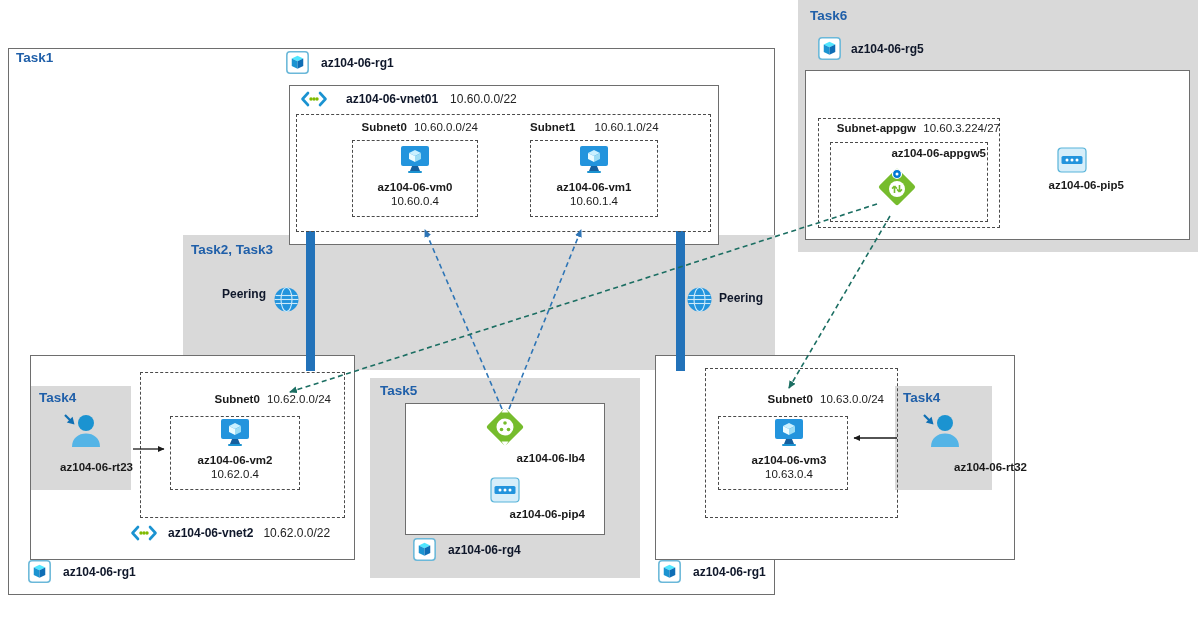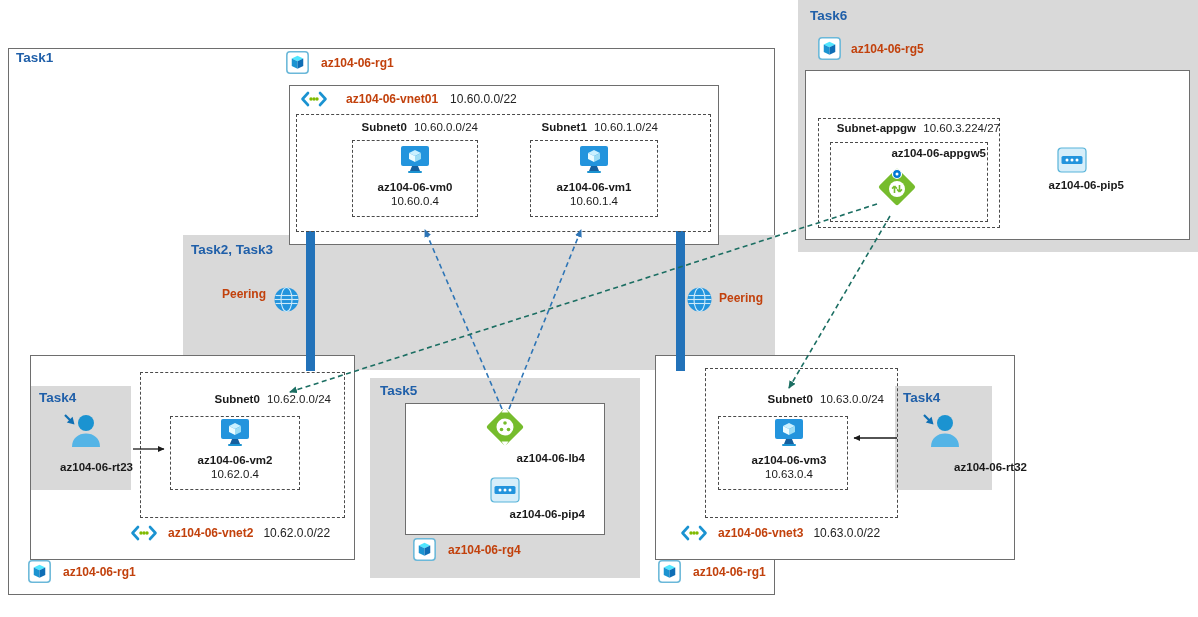--- a/index.html
+++ b/index.html
@@ -7,21 +7,21 @@
   body { font-family:"Liberation Sans", sans-serif; color:#1a1a1a; }
   #canvas { position:relative; width:1198px; height:617px; background:#fff; overflow:hidden; }
 
   .box    { position:absolute; background:#fff; border:1px solid #6e6e6e; }
   .frame  { position:absolute; background:#fff; border:1px solid #6e6e6e; }
   .region { position:absolute; background:#D9D9D9; }
   .chip   { position:absolute; background:#D9D9D9; }
   .dashed { position:absolute; border:1px dashed #4a4a4a; }
 
   .task-label { position:absolute; font-size:13.5px; font-weight:bold; color:#1F5FA9; white-space:nowrap; }
-  .txt   { font-size:12px; color:#c2410c; white-space:nowrap; }
+  .txt   { font-size:12px; color:#0f172a; white-space:nowrap; }
   .small { font-size:11.5px; }
   .bold  { font-weight:bold; }
   .dim   { color:#222; }
 
   .row    { position:absolute; display:flex; align-items:center; white-space:nowrap; }
   .ctext  { position:absolute; text-align:right; white-space:nowrap; }
   .stack  { position:absolute; display:flex; flex-direction:column; align-items:center; }
   .stack .nm { font-size:11.5px; font-weight:bold; margin-top:7px; }
   .stack .ip { font-size:11.5px; margin-top:2px; }
 
@@ -100,21 +100,21 @@
       <polygon points="21,7 15,10 15,16 21,13" fill="#9BDCF5"></polygon>
       <polygon points="12,20 18,20 20,25 10,25" fill="#155F9E"></polygon>
       <rect x="8" y="25" width="14" height="2" rx="1" fill="#1B93D1"></rect>
     </svg>
     <div class="nm">az104-06-vm0</div>
     <div class="ip">10.60.0.4</div>
   </div>
 
   <div class="ctext small" style="left:530px;top:121px;width:128px">
     <span class="bold">Subnet1</span>
-    <span class="dim" style="margin-left:4px">10.60.1.0/24</span>
+    <span class="dim" style="margin-left:16px">10.60.1.0/24</span>
   </div>
   <div class="dashed" style="left:530px;top:140px;width:128px;height:77px"></div>
   <div class="stack" style="left:530px;top:146px;width:128px">
     <svg width="30" height="28" viewBox="0 0 30 28">
       <rect x="1" y="0" width="28" height="20" rx="2" fill="#2394DD"></rect>
       <polygon points="15,4 21,7 15,10 9,7" fill="#C9F0FF"></polygon>
       <polygon points="9,7 15,10 15,16 9,13" fill="#EAFBFF"></polygon>
       <polygon points="21,7 15,10 15,16 21,13" fill="#9BDCF5"></polygon>
       <polygon points="12,20 18,20 20,25 10,25" fill="#155F9E"></polygon>
       <rect x="8" y="25" width="14" height="2" rx="1" fill="#1B93D1"></rect>
@@ -273,31 +273,20 @@
   </div>
 
   <svg width="46" height="46" viewBox="0 0 46 44" style="position:absolute;left:918px;top:408px">
     <path d="M6 6 L12.5 12.5" stroke="#0F6FB3" stroke-width="2.2"></path>
     <polygon points="15.5,15.5 7.8,13.6 13.6,7.8" fill="#0F6FB3"></polygon>
     <circle cx="27" cy="14" r="8" fill="#1B93D1"></circle>
     <path d="M13 38 c0-9 6.5-13.5 14-13.5 s14 4.5 14 13.5 z" fill="#54B4E6"></path>
   </svg>
   <div class="ctext small bold" style="left:930px;top:461px;width:97px">az104-06-rt32</div>
 
-  <div class="row" style="left:680px;top:525px">
-    <svg width="28" height="16" viewBox="0 0 28 16">
-      <path d="M8 2 L2.5 8 L8 14" fill="none" stroke="#1B93D1" stroke-width="2.6" stroke-linecap="round" stroke-linejoin="round"></path>
-      <path d="M20 2 L25.5 8 L20 14" fill="none" stroke="#1B93D1" stroke-width="2.6" stroke-linecap="round" stroke-linejoin="round"></path>
-      <circle cx="11" cy="8" r="1.7" fill="#7FBA00"></circle>
-        <circle cx="14" cy="8" r="1.7" fill="#7FBA00"></circle>
-        <circle cx="17" cy="8" r="1.7" fill="#7FBA00"></circle>
-    </svg>
-    <span class="txt bold" style="margin-left:10px">az104-06-vnet3</span>
-    <span class="txt dim" style="margin-left:10px">10.63.0.0/22</span>
-  </div>
 
   <div class="row" style="left:658px;top:560px">
     <svg width="23" height="23" viewBox="0 0 22 22">
       <rect x="0.8" y="0.8" width="20.4" height="20.4" rx="3" fill="#fff" stroke="#6BB8D9" stroke-width="1.5"></rect>
       <polygon points="11,4.5 16.5,7.2 11,9.9 5.5,7.2" fill="#50E6FF"></polygon>
       <polygon points="5.5,7.2 11,9.9 11,17 5.5,14.3" fill="#1B93D1"></polygon>
       <polygon points="16.5,7.2 11,9.9 11,17 16.5,14.3" fill="#0E6DB5"></polygon>
     </svg>
     <span class="txt bold" style="margin-left:12px">az104-06-rg1</span>
   </div>

